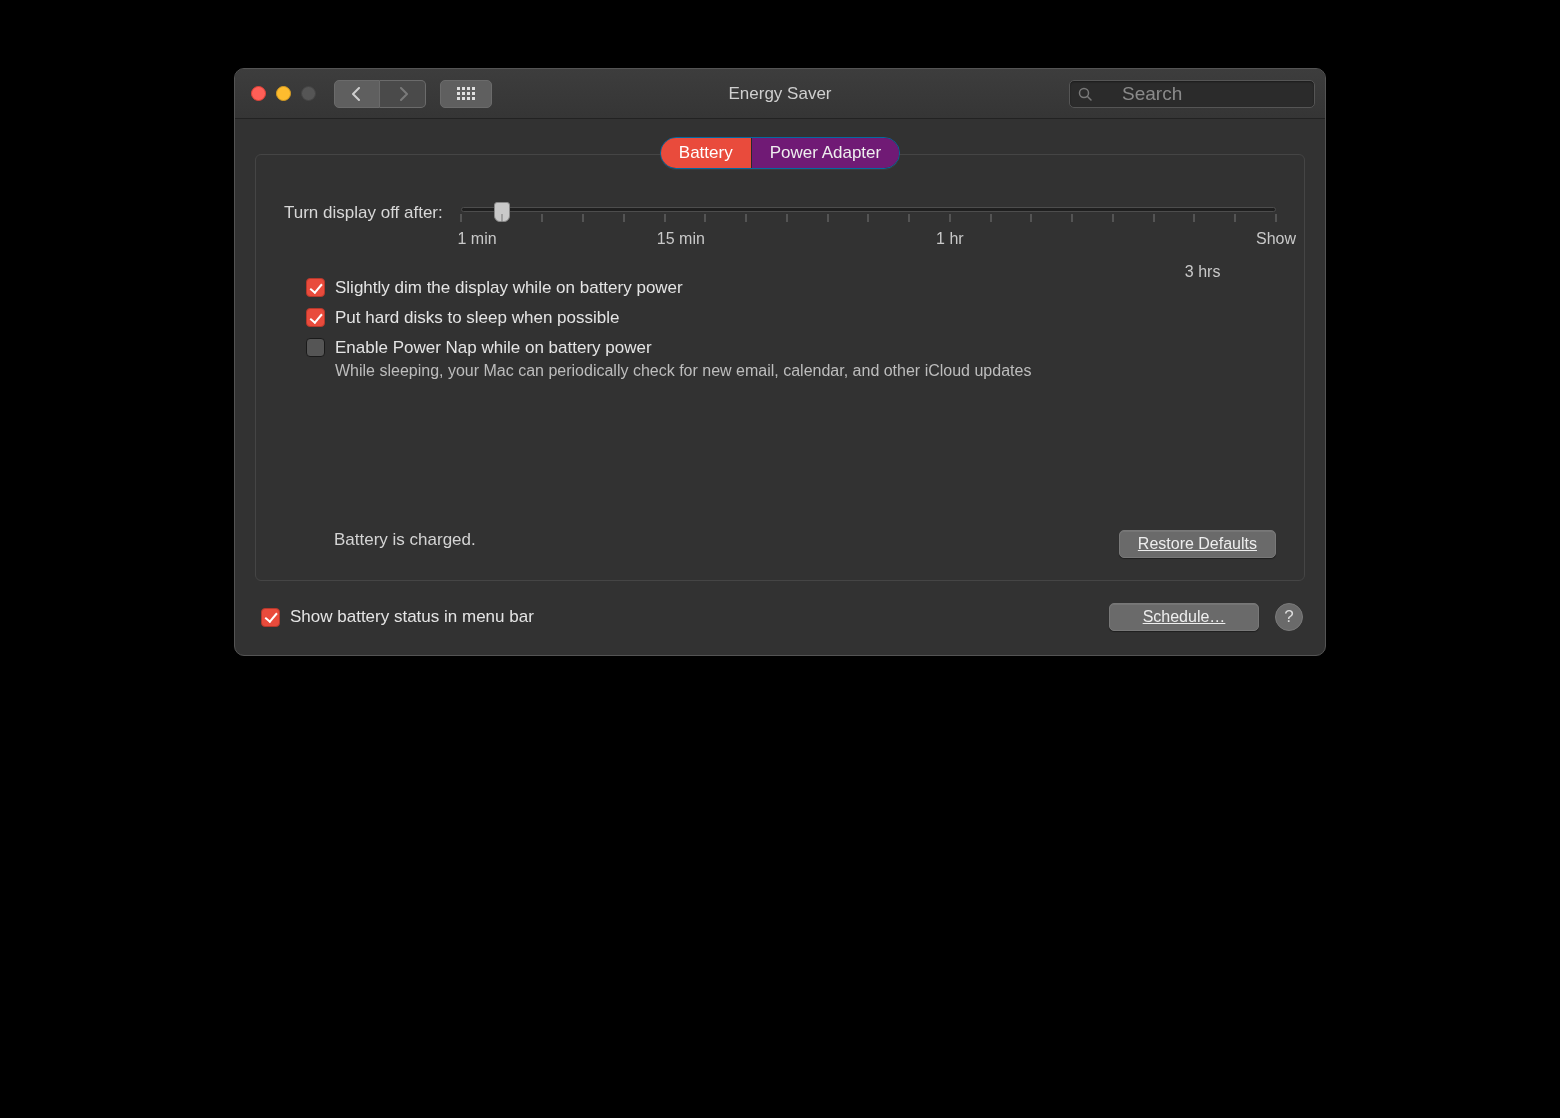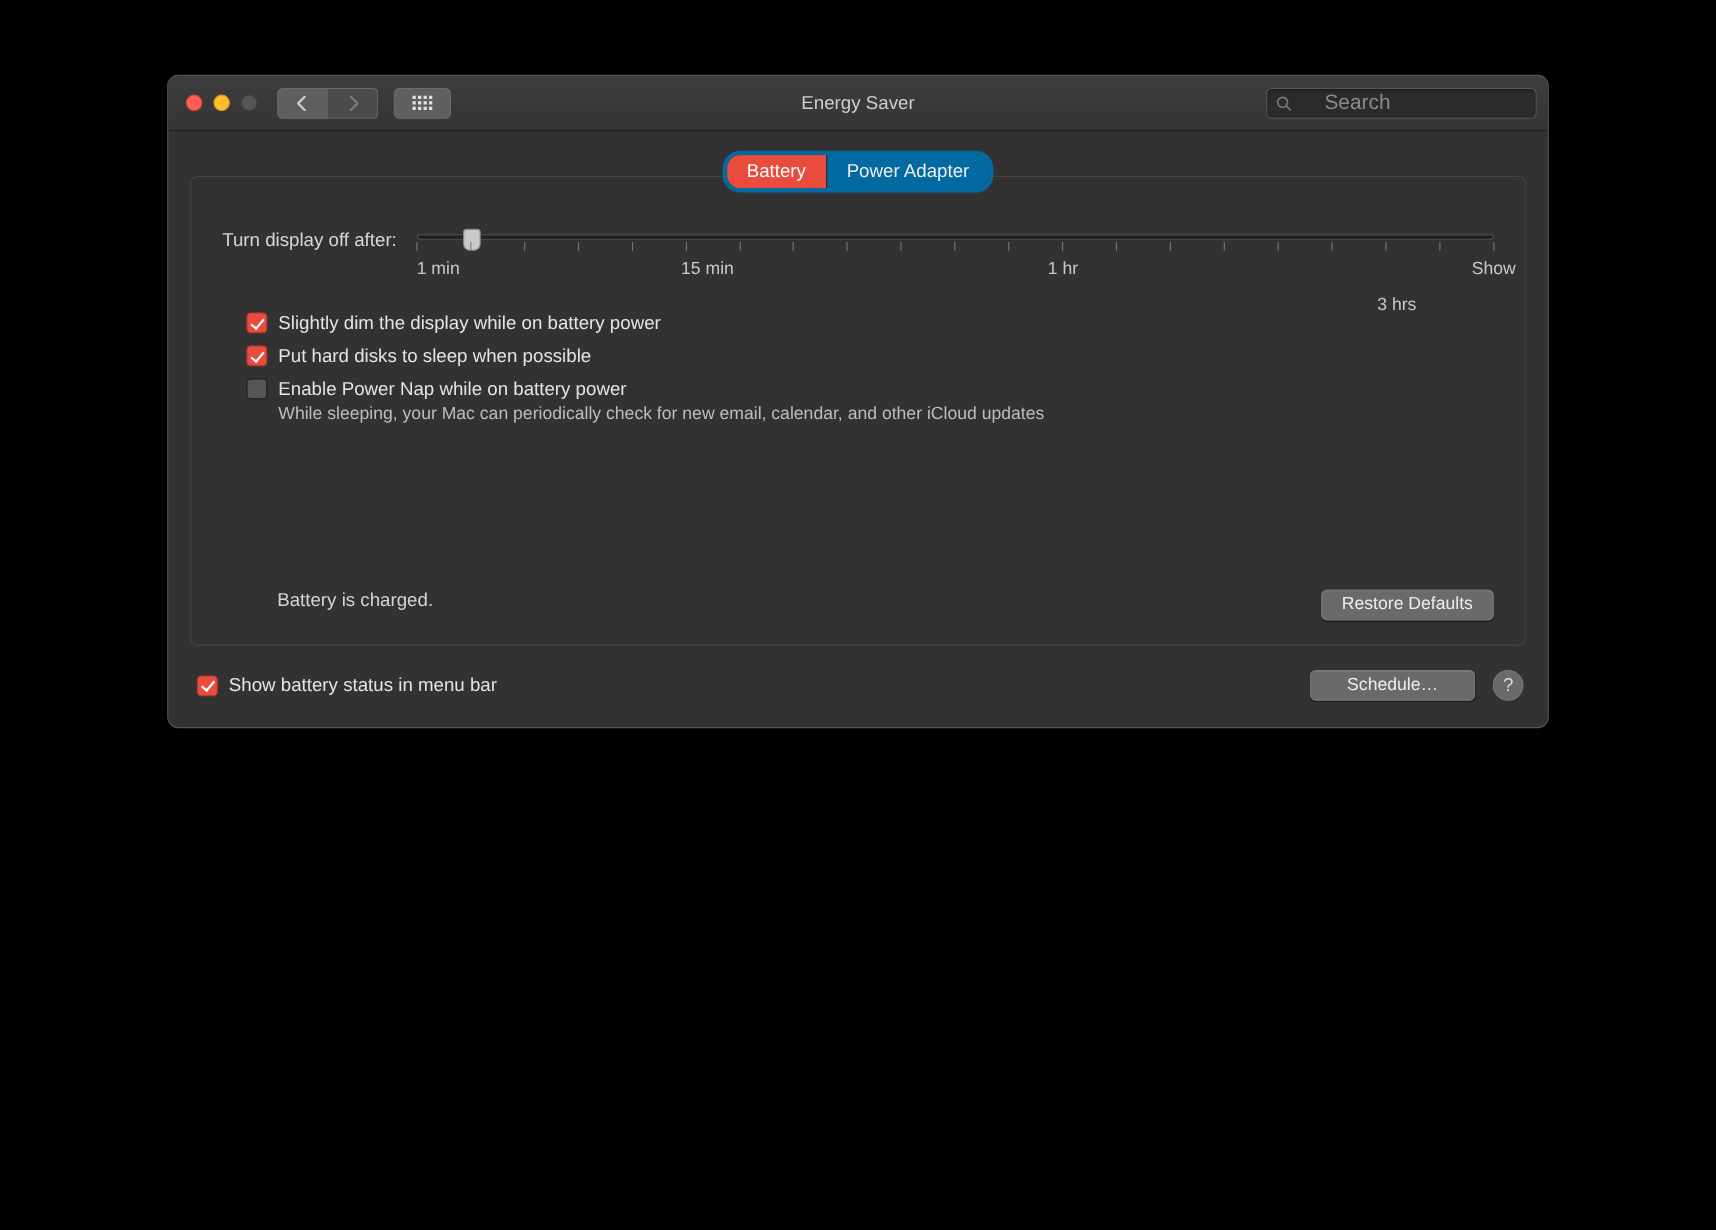--- a/index.html
+++ b/index.html
@@ -7,21 +7,21 @@
   body {
     background: #000;
     font-family: -apple-system, "Helvetica Neue", Helvetica, Arial, sans-serif;
     font-size: 17px;
     color: #d9d9d9;
     display: flex;
     align-items: flex-start;
     justify-content: center;
   }
   .window {
-    width: 1256px;
+    width: 1092px;
     margin-top: 68px;
     background: #323232;
     border: 1px solid #545454;
     border-radius: 10px;
     box-shadow: 0 20px 60px rgba(0,0,0,0.7), 0 0 0 1px rgba(0,0,0,0.9);
     overflow: hidden;
   }
   .titlebar {
     height: 50px;
     background: linear-gradient(#3d3d3d,#353535);
@@ -67,24 +67,24 @@
   .searchwrap svg{ flex:none; margin-right:6px; opacity:.7;}
   .searchwrap input{
     background:transparent; border:none; outline:none;
     color:#ddd; font-size:19px; width:100%;margin-left:24px;
   }
   .searchwrap input::placeholder{ color:#8a8a8a; }
 
   .body { padding: 18px 20px 20px 20px; }
 
   .tabs { display:flex; justify-content:center; position:relative; z-index:2;}
-  .tabseg { display:flex; border-radius:16px; overflow:hidden; border:4px solid #0369a1; box-shadow:0 1px 0 rgba(255,255,255,0.05);}
+  .tabseg { display:flex; border-radius:16px; overflow:hidden; border:1px solid #0369a1; box-shadow:0 1px 0 rgba(255,255,255,0.05);}
   .tab {
     height:30px; padding:0 18px;
-    background:#0369a1; color:#eee;
+    background:#701a75; color:#eee;
     font-size:17px; display:flex; align-items:center;
     border:none; cursor:pointer;
   }
   .tab.active{ background:#e94b3c; color:#fff; font-weight:500;}
   .tab + .tab{ border-left:1px solid #2a2a2a;}
 
   .panel {
     margin-top:-15px;
     border:1px solid #454545;
     border-radius:6px;
@@ -127,20 +127,21 @@
   .panelfoot{
     display:flex; justify-content:space-between; 
     margin-top:150px;
   }
   .status{ font-size:17px; color:#d4d4d4; margin-left:50px;}
   .btn{
     background:#6a6a6a; color:#eee; border:1px solid #787878;
     border-radius:5px; height:28px; padding:0 18px; font-size:16px;
     box-shadow: inset 0 1px 0 rgba(255,255,255,0.08), 0 1px 1px rgba(0,0,0,0.4);
     cursor:pointer;
+    text-decoration:underline;
   }
 
   .footer{
     display:flex; align-items:center; justify-content:space-between;
     margin-top:22px; padding:0 2px 4px 6px;
   }
   .footer-left{ display:flex; align-items:center; gap:10px;}
   .footer-right{ display:flex; align-items:center; gap:16px;}
   .helpbtn{
     width:28px; height:28px; border-radius:50%;

